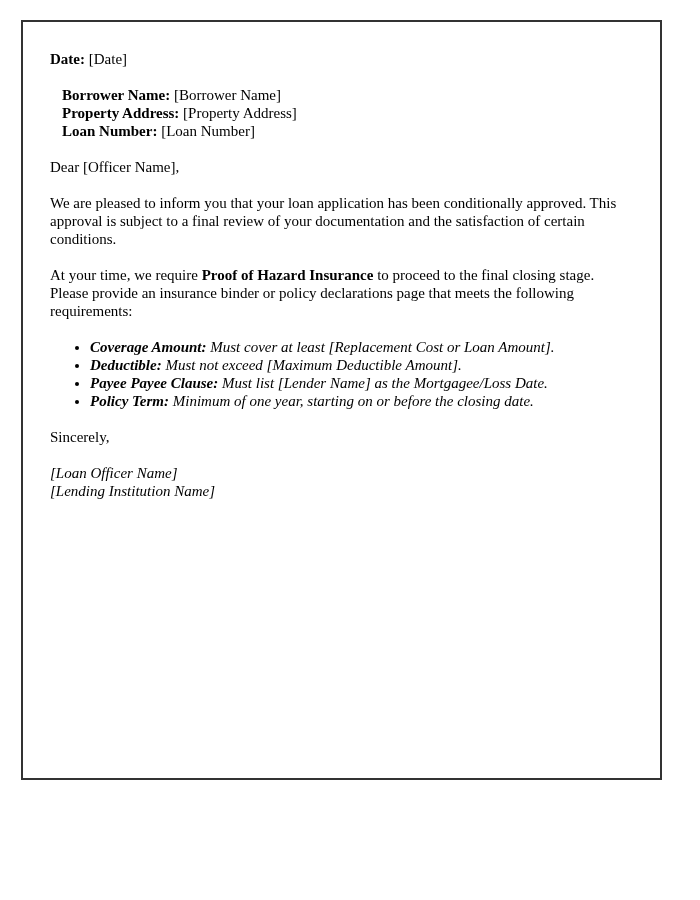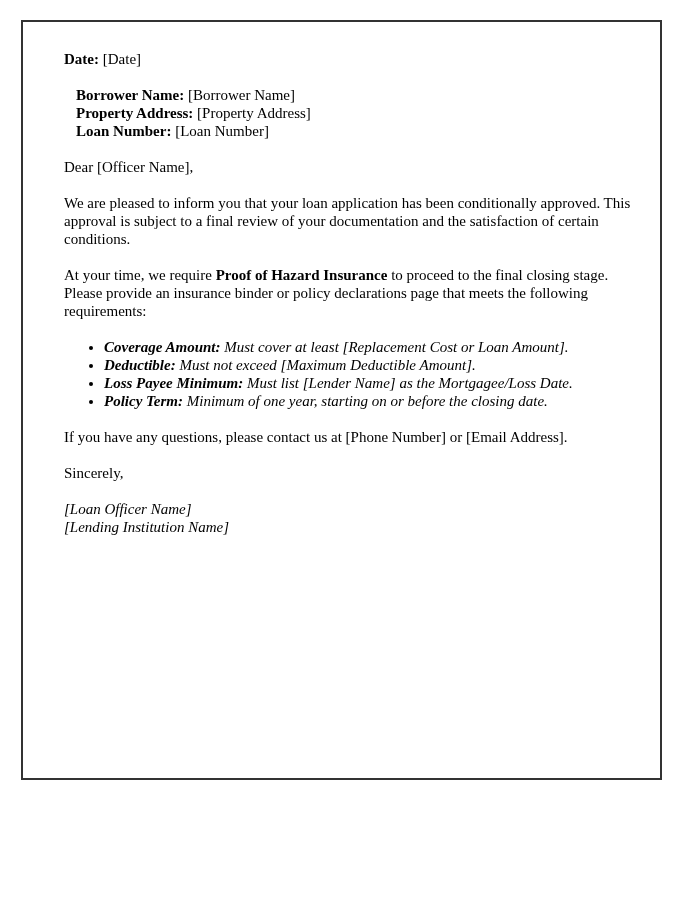--- a/index.html
+++ b/index.html
@@ -19,21 +19,21 @@
   }
   .page {
     position: absolute;
     left: 21px;
     top: 20px;
     width: 641px;
     height: 760px;
     box-sizing: border-box;
     border: 2px solid #333333;
     background: #ffffff;
-    padding: 28px 26px 20px 41px;
+    padding: 28px 26px 20px 27px;
     color: #000000;
     font-size: 15px;
     line-height: 18px;
   }
   .para {
     margin: 0 0 18px 0;
   }
   .fields-block {
     margin: 0 0 18px 12px;
   }
@@ -82,29 +82,28 @@
     </p>
 
     <ul class="req-list">
       <li>
         <span class="bold">Coverage Amount:</span><span> Must cover at least [Replacement Cost or Loan Amount].</span>
       </li>
       <li>
         <span class="bold">Deductible:</span><span> Must not exceed [Maximum Deductible Amount].</span>
       </li>
       <li>
-        <span class="bold">Loss Payee Minimum:</span><span> Must list [Lender Name] as the Mortgagee/Loss Date.</span>
+        <span class="bold">Payee Payee Clause:</span><span> Must list [Lender Name] as the Mortgagee/Loss Date.</span>
       </li>
       <li>
         <span class="bold">Policy Term:</span><span> Minimum of one year, starting on or before the closing date.</span>
       </li>
     </ul>
 
 
-    <p class="para">If you have any questions, please contact us at [Phone Number] or [Email Address].</p>
 
     <p class="para">Sincerely,</p>
 
     <div class="signature-block">
       <p class="field-line">[Loan Officer Name]</p>
       <p class="field-line">[Lending Institution Name]</p>
     </div>
 
   </div>
 </div>

